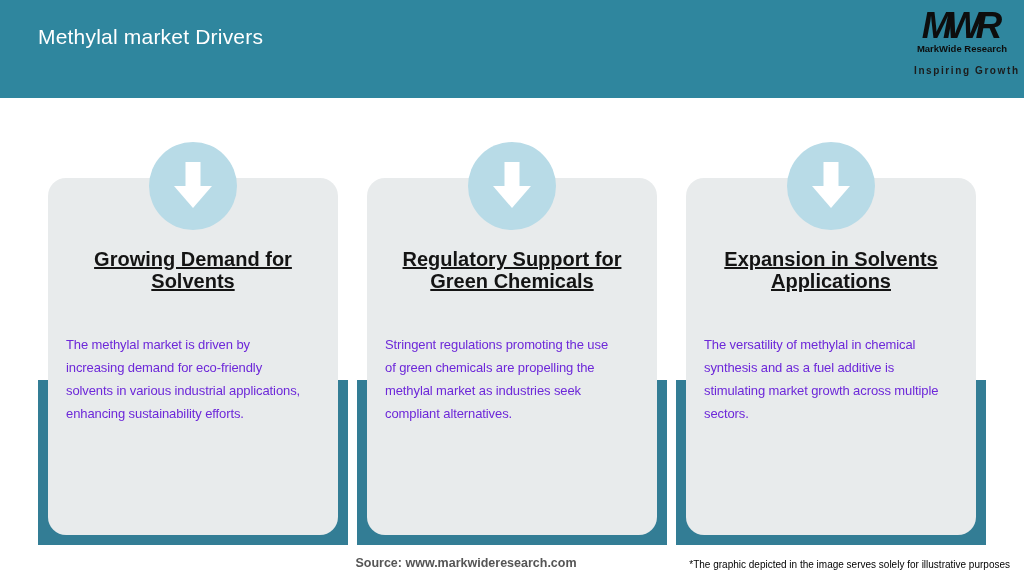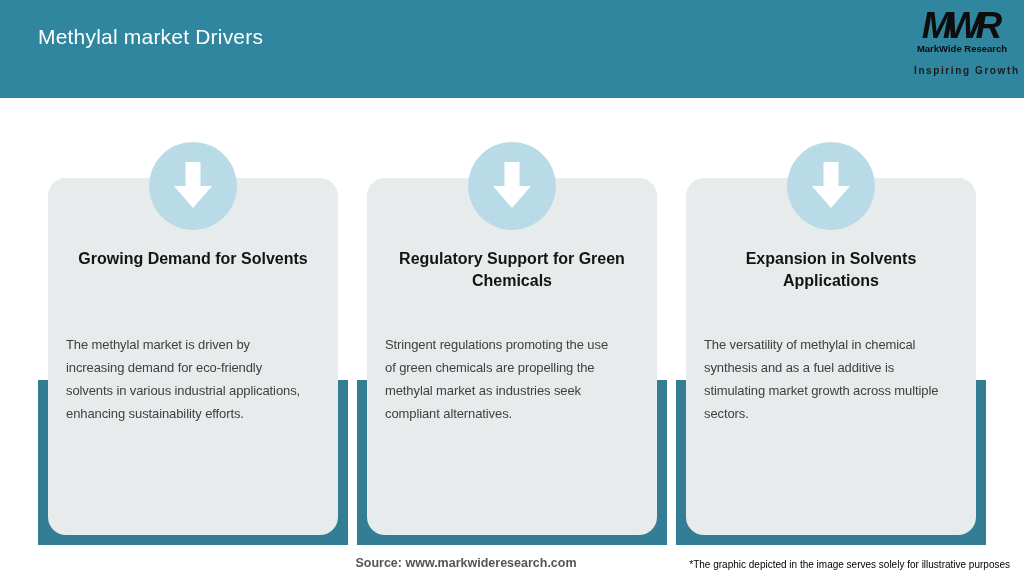--- a/index.html
+++ b/index.html
@@ -16,24 +16,24 @@
 
   
   .card-shadow { position:absolute; top:380px; height:165px; width:310px; background:#337d95; }
   .shadow-1 { left:38px; } .shadow-2 { left:357px; } .shadow-3 { left:676px; }
   .card { position:absolute; top:178px; height:357px; width:290px; background:#e8ebec;
           border-radius:18px; padding-top:70px; }
   .card-1 { left:48px; } .card-2 { left:367px; } .card-3 { left:686px; }
   .arrow-circle { position:absolute; top:142px; width:88px; height:88px; border-radius:50%;
                   background:#b8dbe7; display:flex; align-items:center; justify-content:center; }
   .circle-1 { left:149px; } .circle-2 { left:468px; } .circle-3 { left:787px; }
-  .card-title { height:56px; padding:0 20px; text-align:center; font-size:16px; line-height:22px;
-                font-weight:bold; color:#141414; }
+  .card-title { height:56px; padding:0 20px; text-align:center; font-size:20px; line-height:22px;
+                font-weight:bold; color:#141414;text-decoration:underline; }
   .card-desc { margin-top:29px; padding:0 6px 0 18px; font-size:13px; line-height:23px;
-               color:#404040; white-space:pre-line; letter-spacing:-0.1px; }
+               color:#6d28d9; white-space:pre-line; letter-spacing:-0.1px; }
 
   
   .source { position:absolute; left:0; top:556px; width:932px; text-align:center;
             font-size:12.5px; font-weight:bold; color:#555555; }
   .disclaimer { position:absolute; right:14px; top:559px; font-size:10px; color:#000000; }
 </style>
 </head>
 <body>
 
 <div class="stage">

